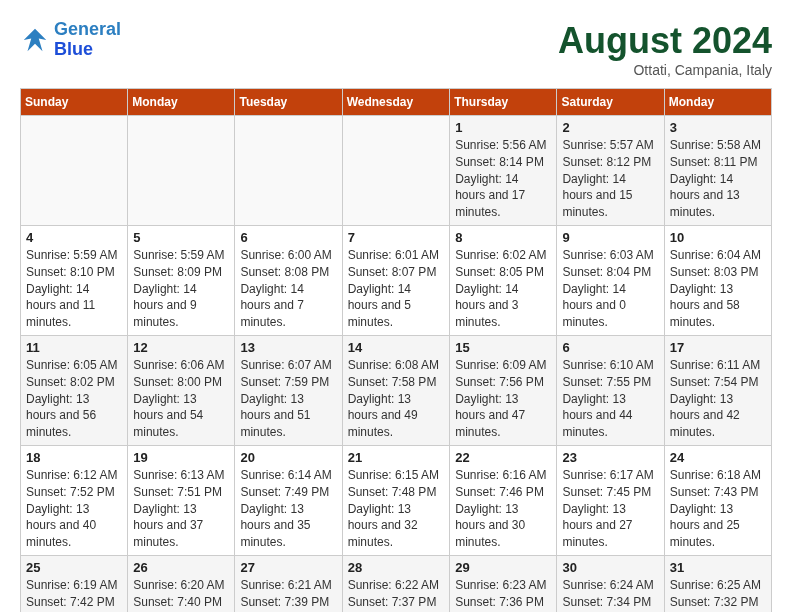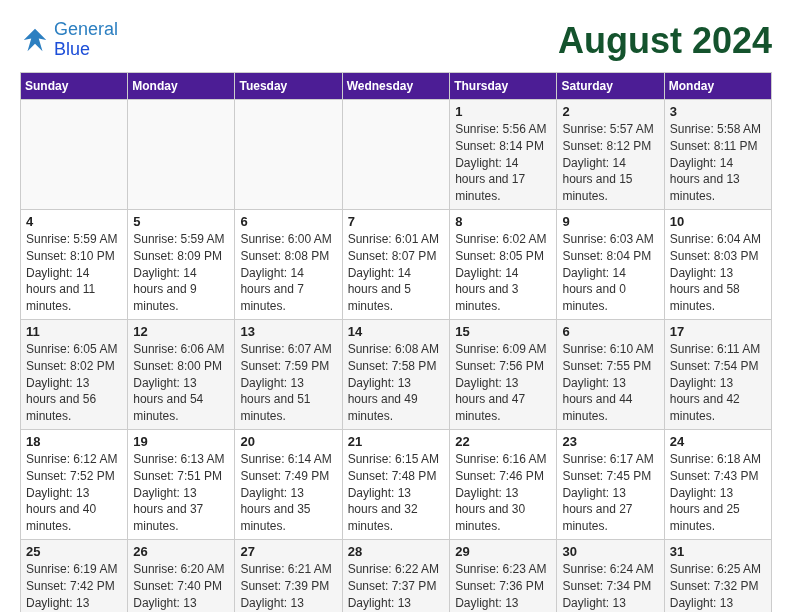--- a/index.html
+++ b/index.html
@@ -16,21 +16,21 @@
       align-items: flex-start;
       margin-bottom: 10px;
     }
     .logo {
       display: flex;
       align-items: center;
       gap: 4px;
     }
     .logo-text {
       font-size: 18px;
-      font-weight: normal;
+      font-weight: bold;
       color: #1a1a2e;
       line-height: 1.1;
     }
     .logo-text span {
       color: #2c7fc1;
     }
     .logo-bird {
       width: 30px;
       height: 30px;
     }
@@ -45,21 +45,21 @@
     .subtitle {
       font-size: 14px;
       color: #555;
     }
     .calendar {
       width: 100%;
       border-collapse: collapse;
       font-size: 11px;
     }
     .calendar th {
-      background-color: #4c1d95;
+      background-color: #c2410c;
       color: white;
       padding: 6px 4px;
       text-align: left;
       font-size: 12px;
       font-weight: bold;
       border: 1px solid #ccc;
     }
     .calendar td {
       border: 1px solid #ccc;
       vertical-align: top;
@@ -98,20 +98,21 @@
     <svg class="logo-bird" viewBox="0 0 40 40" xmlns="http://www.w3.org/2000/svg">
       <polygon points="20,5 35,20 25,18 30,35 20,25 10,35 15,18 5,20" fill="#2c7fc1"></polygon>
     </svg>
     <div class="logo-text">
       <div><span>General</span></div>
       <div><span style="color:#1d4ed8;">Blue</span></div>
     </div>
   </div>
   <div class="title-block">
     <div class="month-title">August 2024</div>
+    <div class="subtitle">Ottati, Campania, Italy</div>
   </div>
 </div>
 
 <table class="calendar">
   <thead>
     <tr>
       <th>Sunday</th>
       <th>Monday</th>
       <th>Tuesday</th>
       <th>Wednesday</th>

